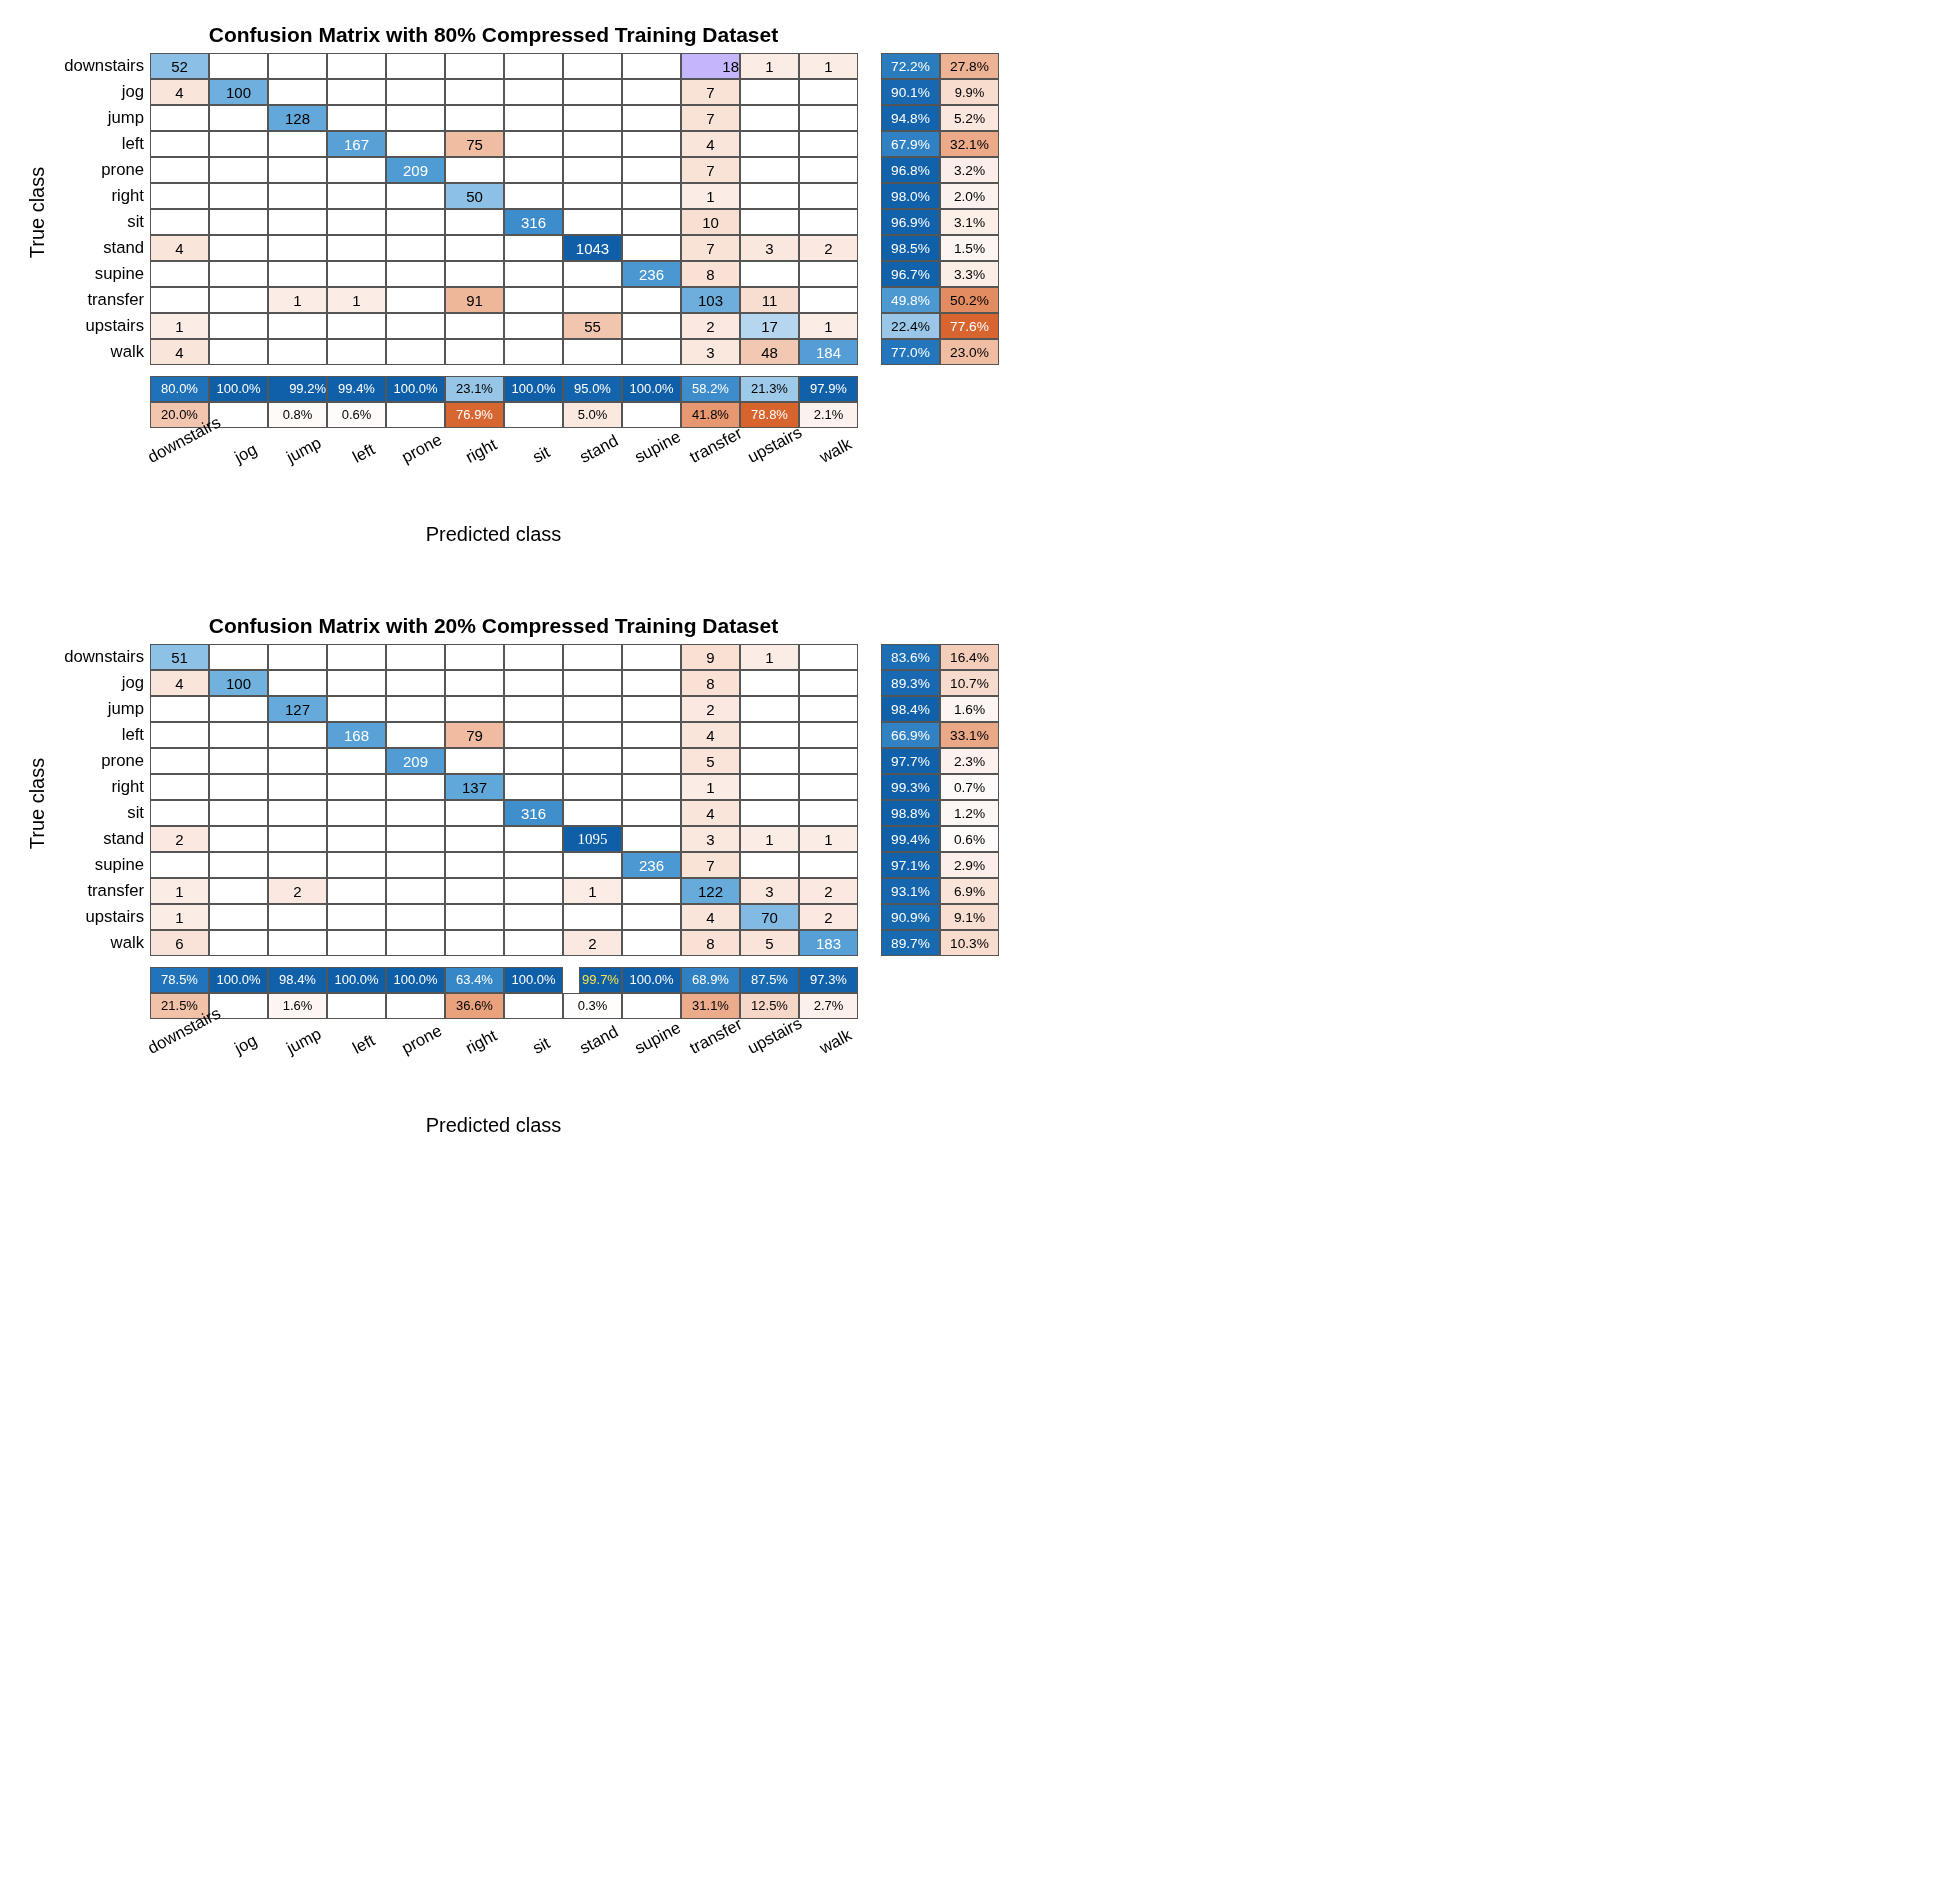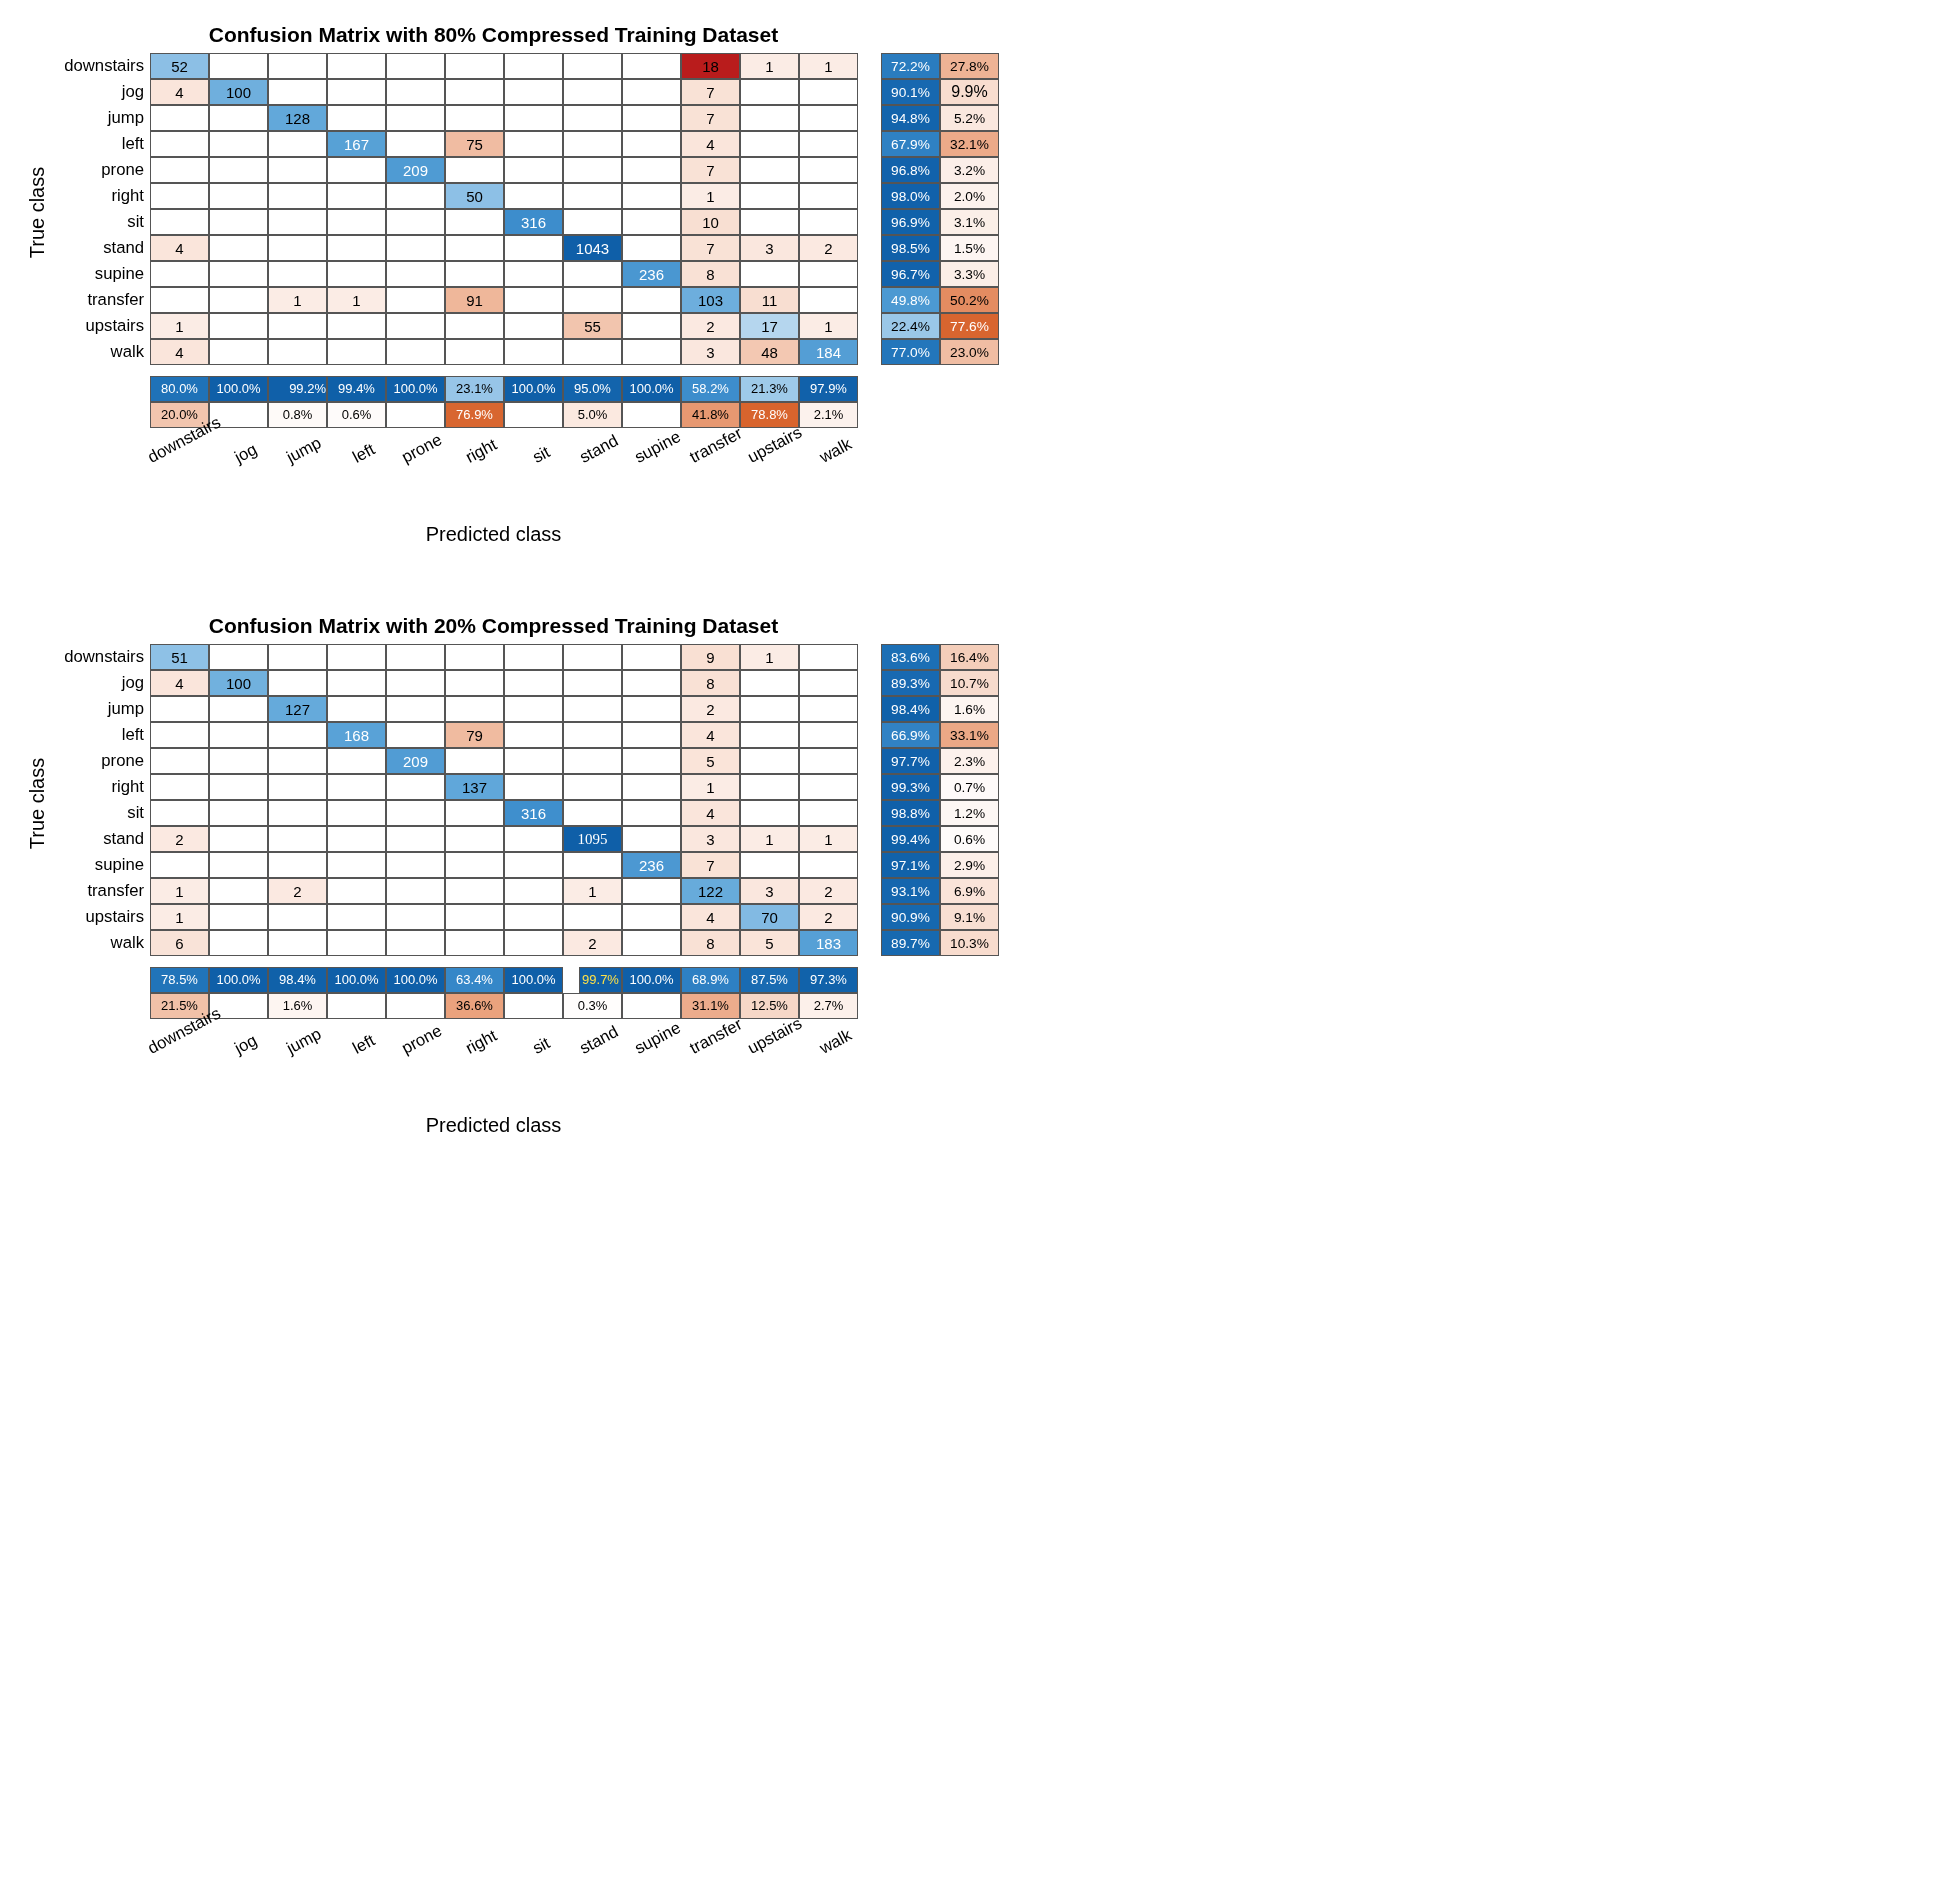--- a/index.html
+++ b/index.html
@@ -126,21 +126,21 @@
               <span>52</span>
             </div>
             <div class="cell" style="background: rgb(255, 255, 255);"></div>
             <div class="cell" style="background: rgb(255, 255, 255);"></div>
             <div class="cell" style="background: rgb(255, 255, 255);"></div>
             <div class="cell" style="background: rgb(255, 255, 255);"></div>
             <div class="cell" style="background: rgb(255, 255, 255);"></div>
             <div class="cell" style="background: rgb(255, 255, 255);"></div>
             <div class="cell" style="background: rgb(255, 255, 255);"></div>
             <div class="cell" style="background: rgb(255, 255, 255);"></div>
-            <div class="cell" style="color: rgb(0, 0, 0); background: #b91c1c;">
+            <div class="cell" style="color: rgb(0, 0, 0); background: #c4b5fd; justify-content: flex-end;">
               <span>18</span>
             </div>
             <div class="cell" style="color: rgb(0, 0, 0); background: rgb(251, 236, 229);">
               <span>1</span>
             </div>
             <div class="cell" style="color: rgb(0, 0, 0); background: rgb(251, 236, 229);">
               <span>1</span>
             </div>
             <div class="cell" style="color: rgb(0, 0, 0); background: rgb(250, 229, 219);">
               <span>4</span>
@@ -461,21 +461,21 @@
         <div class="summary-col">
           <div class="cell" style="background: rgb(42, 124, 191); color: rgb(255, 255, 255); font-size: 13.7px;">
             <span>72.2%</span>
           </div>
           <div class="cell" style="background: rgb(238, 179, 149); color: rgb(0, 0, 0); font-size: 13.7px;">
             <span>27.8%</span>
           </div>
           <div class="cell" style="background: rgb(23, 104, 176); color: rgb(255, 255, 255); font-size: 13.7px;">
             <span>90.1%</span>
           </div>
-          <div class="cell" style="background: rgb(248, 221, 207); color: rgb(0, 0, 0); font-size: 16px;">
+          <div class="cell" style="background: rgb(248, 221, 207); color: rgb(0, 0, 0); font-size: 13px;">
             <span>9.9%</span>
           </div>
           <div class="cell" style="background: rgb(19, 100, 172); color: rgb(255, 255, 255); font-size: 13.7px;">
             <span>94.8%</span>
           </div>
           <div class="cell" style="background: rgb(250, 232, 223); color: rgb(0, 0, 0); font-size: 13.7px;">
             <span>5.2%</span>
           </div>
           <div class="cell" style="background: rgb(47, 129, 195); color: rgb(255, 255, 255); font-size: 13.7px;">
             <span>67.9%</span>

